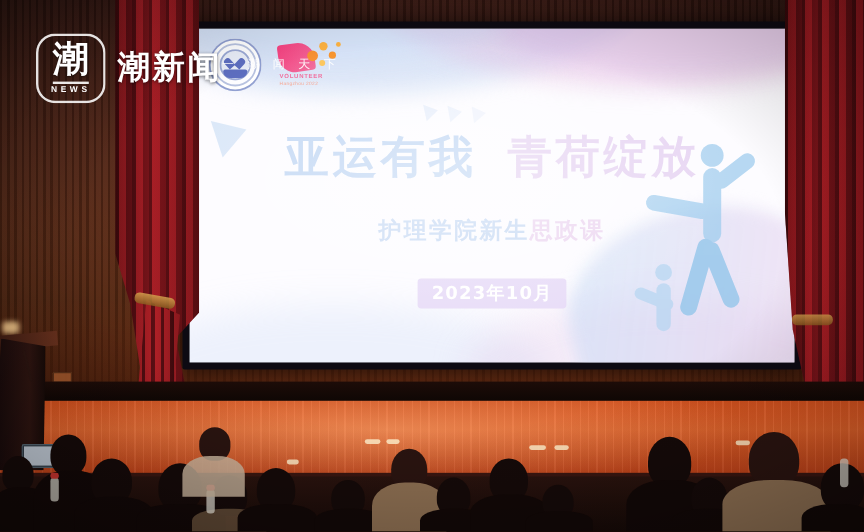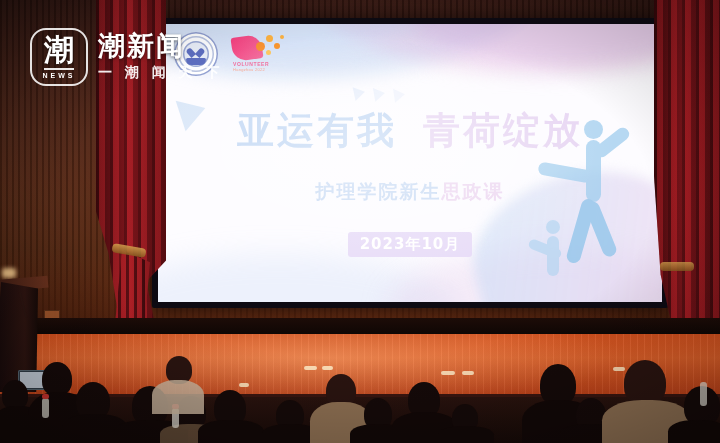--- a/index.html
+++ b/index.html
@@ -230,25 +230,25 @@
   .wm{position:absolute;left:30px;top:28px;display:flex;align-items:center;gap:10px;}
   .wm-badge{
     width:58px;height:58px;border-radius:16px;
     box-shadow:inset 0 0 0 2px rgba(255,255,255,.88);
     display:flex;flex-direction:column;align-items:center;justify-content:center;
   }
   .wm-glyph{color:#fff;font-size:30px;font-weight:bold;line-height:1;
             font-family:"DejaVu Sans","Liberation Sans",sans-serif;text-shadow:0 1px 2px rgba(0,0,0,.5);}
   .wm-rule{width:30px;height:1.5px;background:rgba(255,255,255,.9);margin:3px 0 2px;}
   .wm-news{color:#fff;font-size:7px;letter-spacing:3px;font-weight:bold;}
-  .wm-right{display:flex;flex-direction:column;justify-content:center;}
+  .wm-right{display:flex;flex-direction:row;justify-content:center;}
   .wm-name{color:#fff;font-size:27px;font-weight:bold;letter-spacing:2px;line-height:1.05;
            font-family:"DejaVu Sans","Liberation Sans",sans-serif;text-shadow:0 1px 3px rgba(0,0,0,.55);}
-  .wm-slogan{color:rgba(255,255,255,.92);font-size:14px;letter-spacing:4px;margin-top:4px;
-             font-family:"DejaVu Sans","Liberation Sans",sans-serif;font-weight:bold;}
+  .wm-slogan{color:rgba(255,255,255,.92);font-size:10px;letter-spacing:4px;margin-top:4px;
+             font-family:"DejaVu Sans","Liberation Sans",sans-serif;}
 </style>
 </head>
 <body>
 
 <div id="stage">
 
   <div class="wall"></div>
   <div class="wall-panel"></div>
   <div class="wall-vign"></div>
   <div class="socket"></div>

